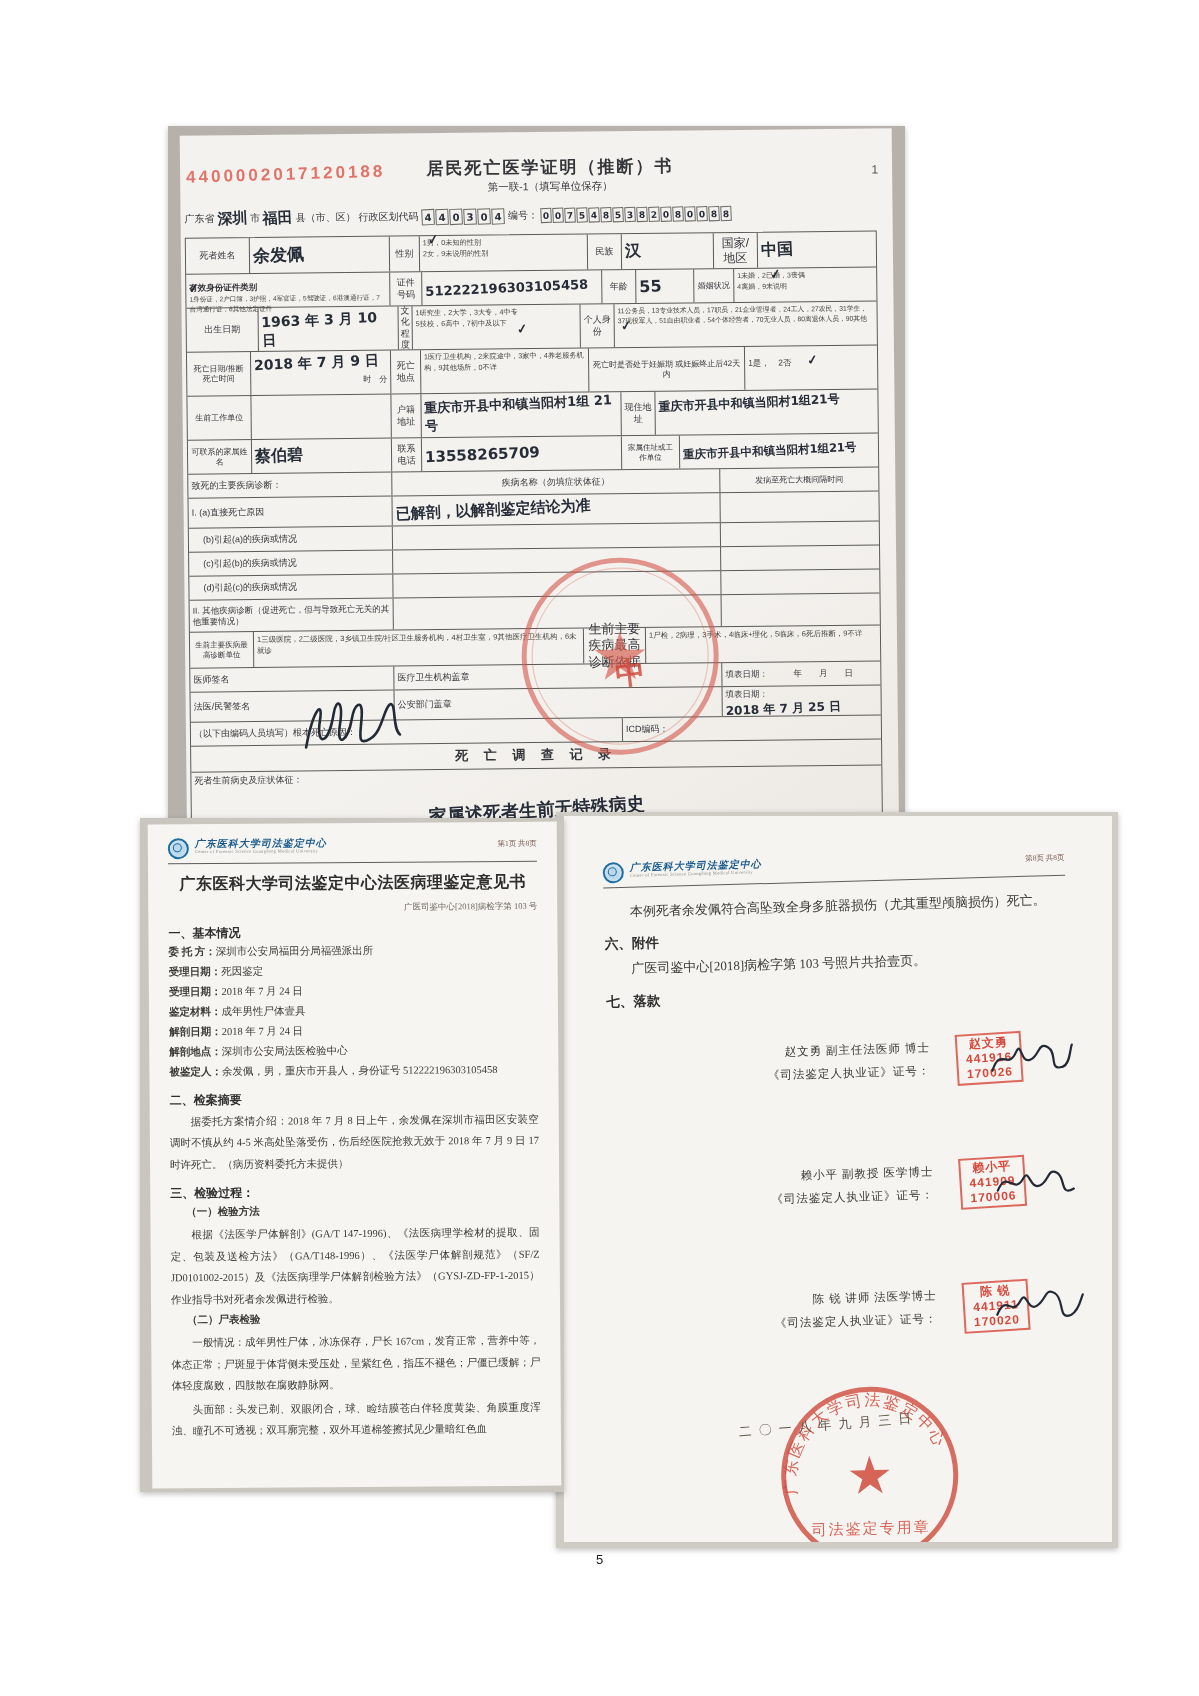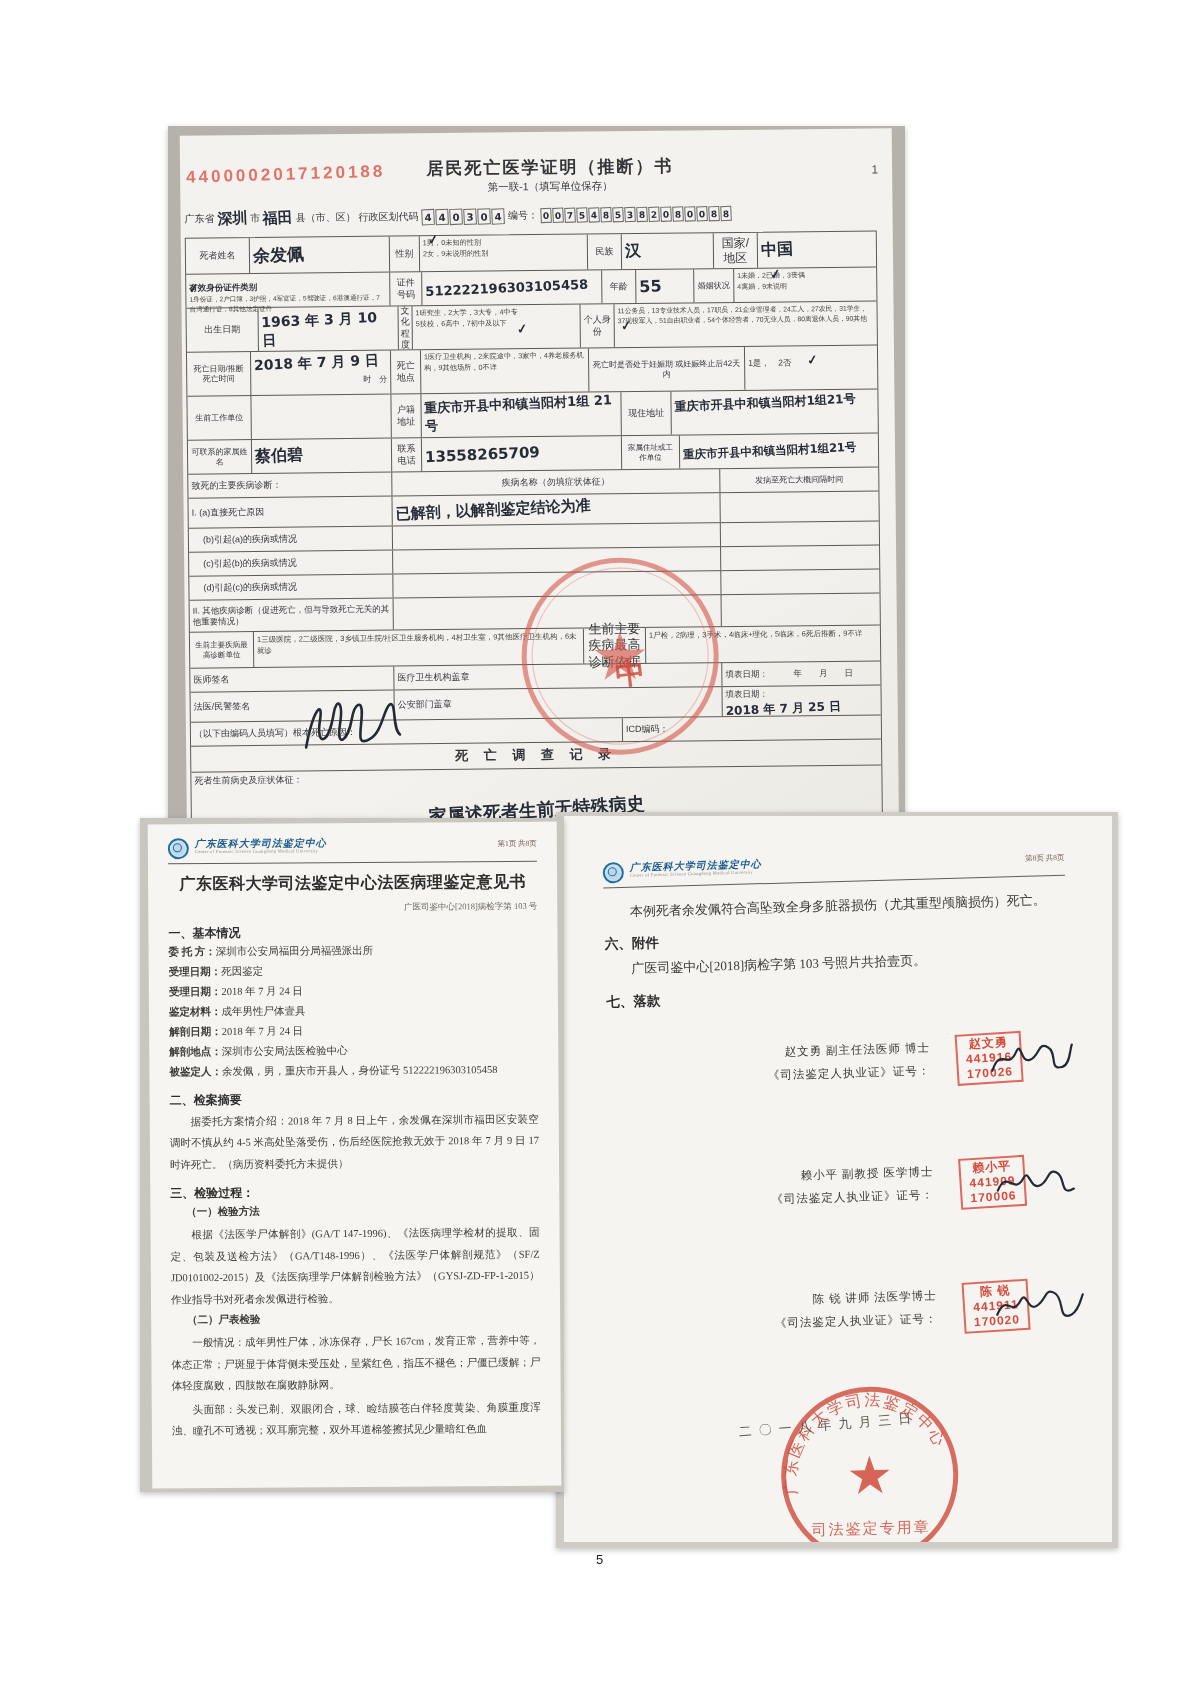--- a/index.html
+++ b/index.html
@@ -180,21 +180,21 @@
             <span>1是，　2否</span>
             <span class="tick" style="left:62px;top:4px">✓</span>
           </div>
         </div>
 
         <div class="tr" style="height:44px">
           <div class="td lbl" style="width:64px;font-size:8px">生前工作单位</div>
           <div class="td" style="width:140px"></div>
           <div class="td lbl" style="width:30px">户籍地址</div>
           <div class="td" style="width:200px"><span class="hw" style="font-size:13px">重庆市开县中和镇当阳村1组 21号</span></div>
-          <div class="td lbl" style="width:50px">现住地址</div>
+          <div class="td lbl" style="width:34px">现住地址</div>
           <div class="td" style="width:222px"><span class="hw" style="font-size:12px">重庆市开县中和镇当阳村1组21号</span></div>
         </div>
 
         <div class="tr" style="height:34px">
           <div class="td lbl" style="width:64px;font-size:8px">可联系的家属姓名</div>
           <div class="td hwc" style="width:140px">
               <span class="hw" style="font-size:16px">蔡伯碧</span>
             </div>
           <div class="td lbl" style="width:30px">联系电话</div>
           <div class="td hwc" style="width:200px">

